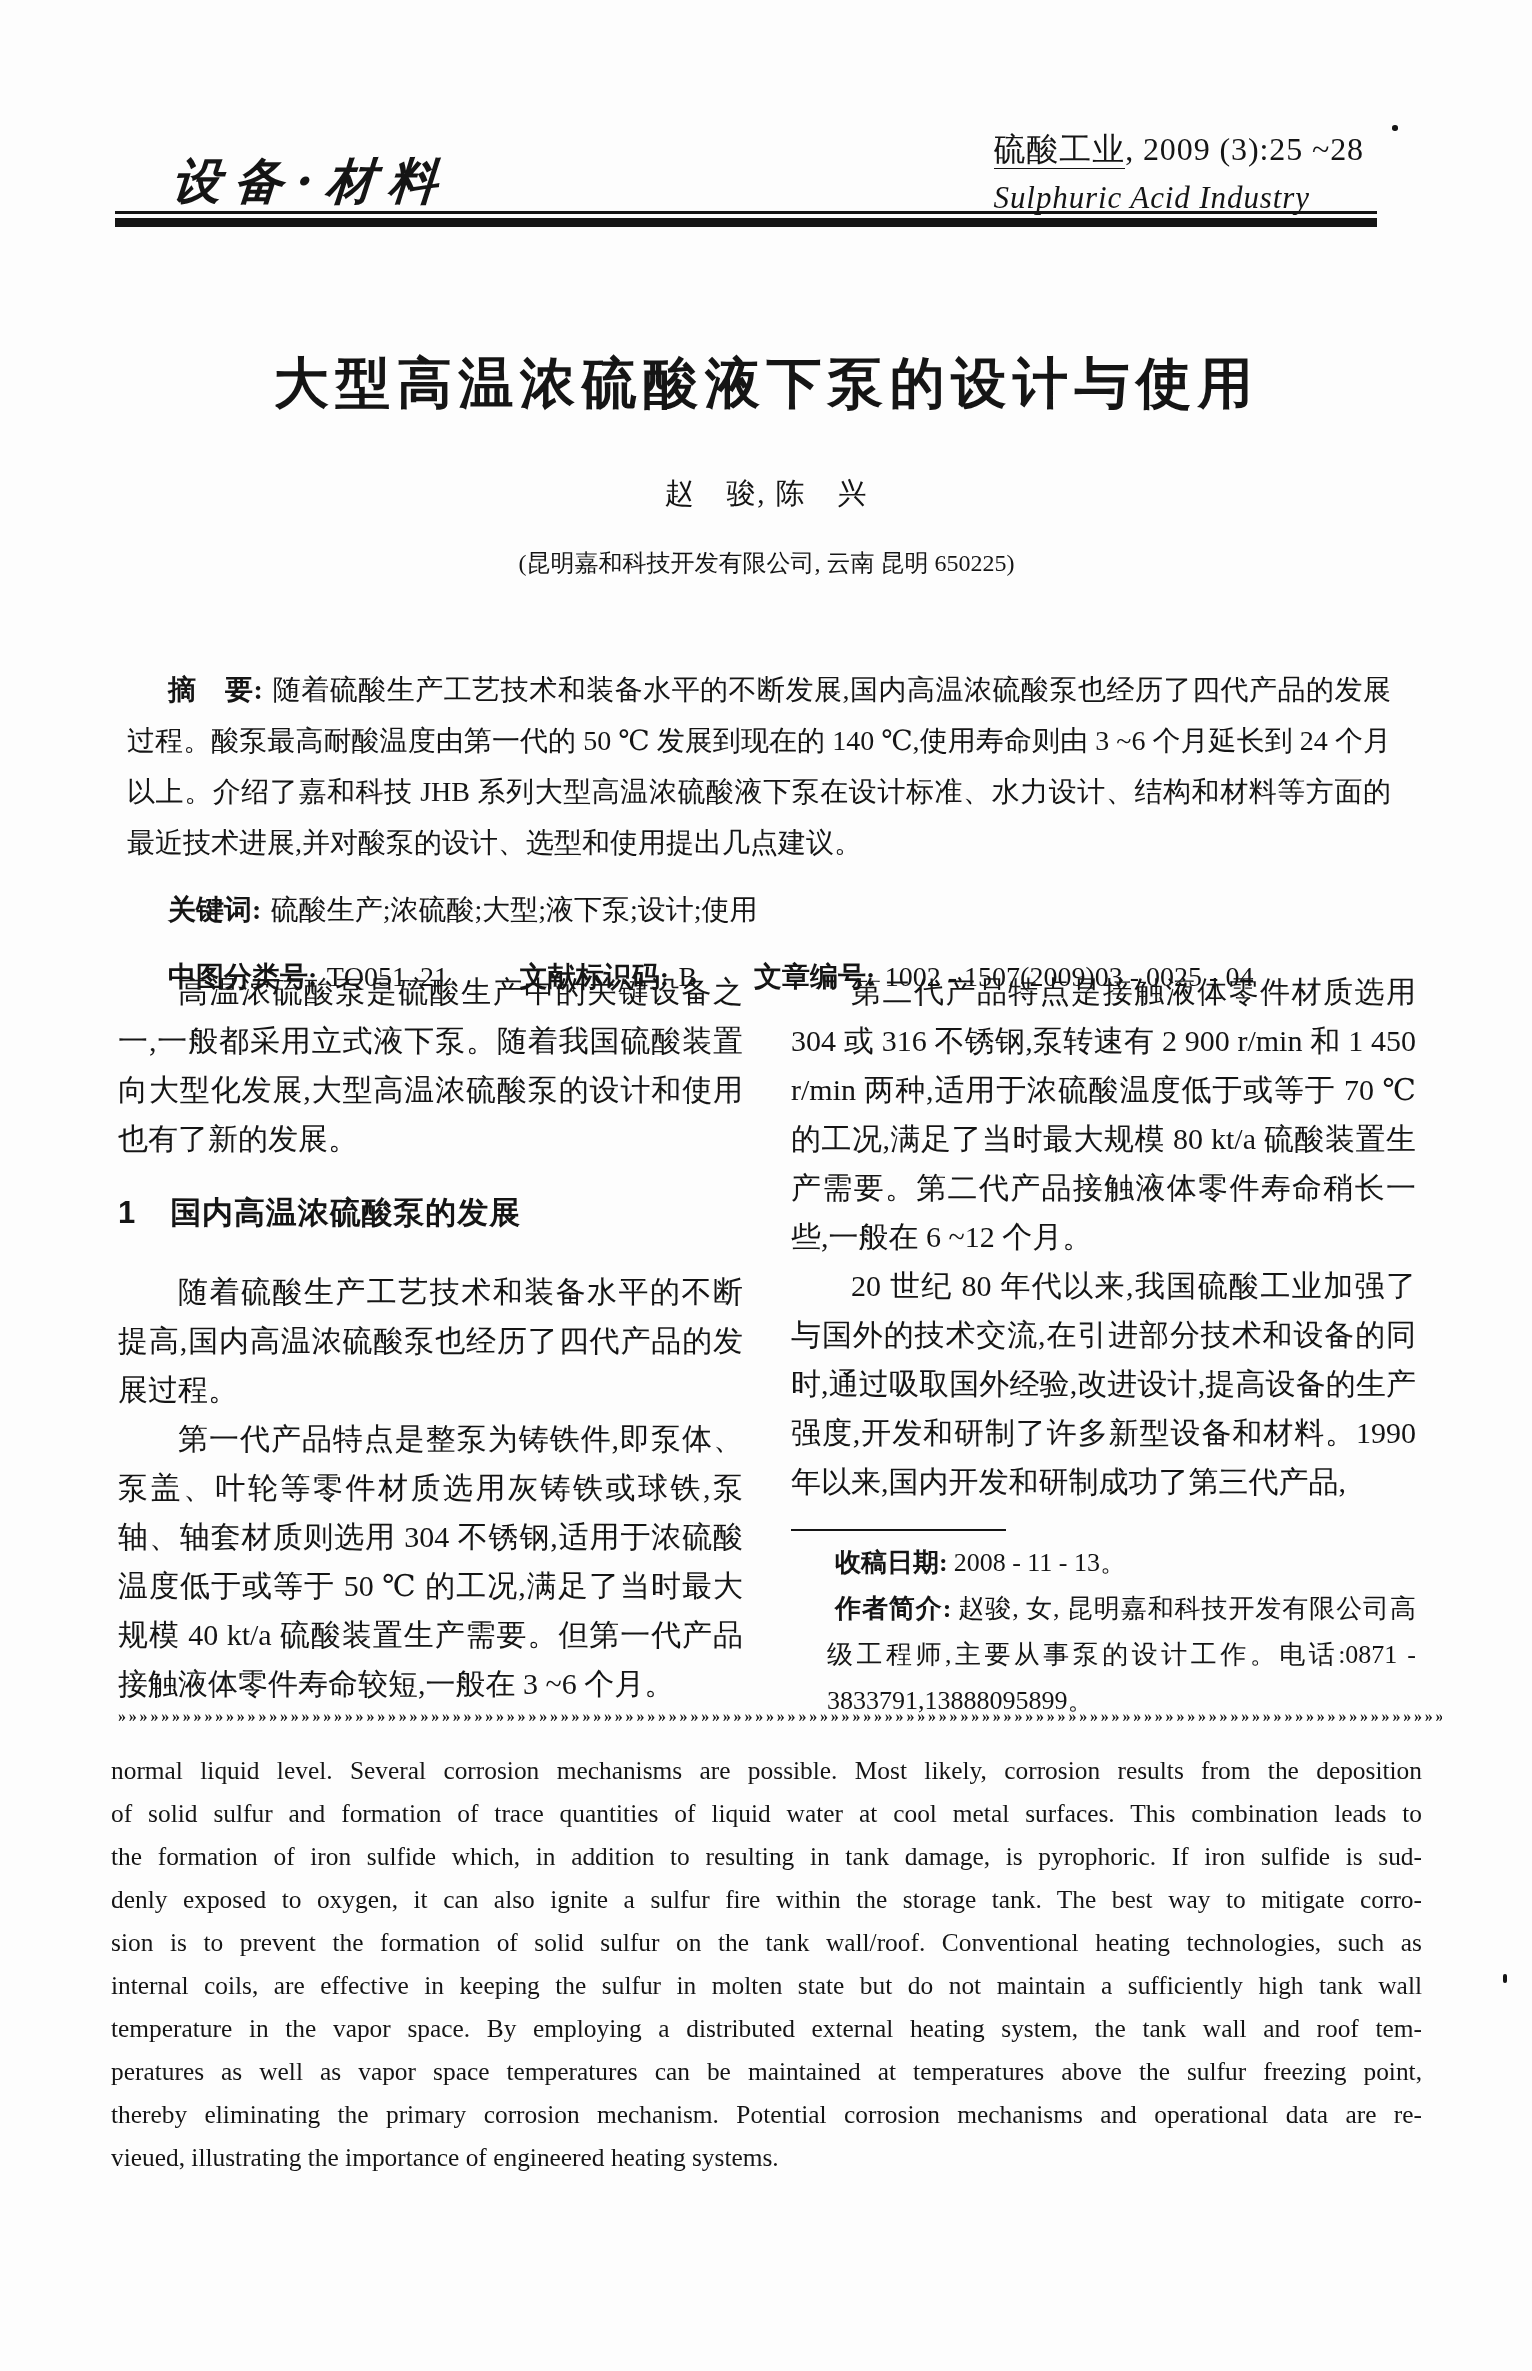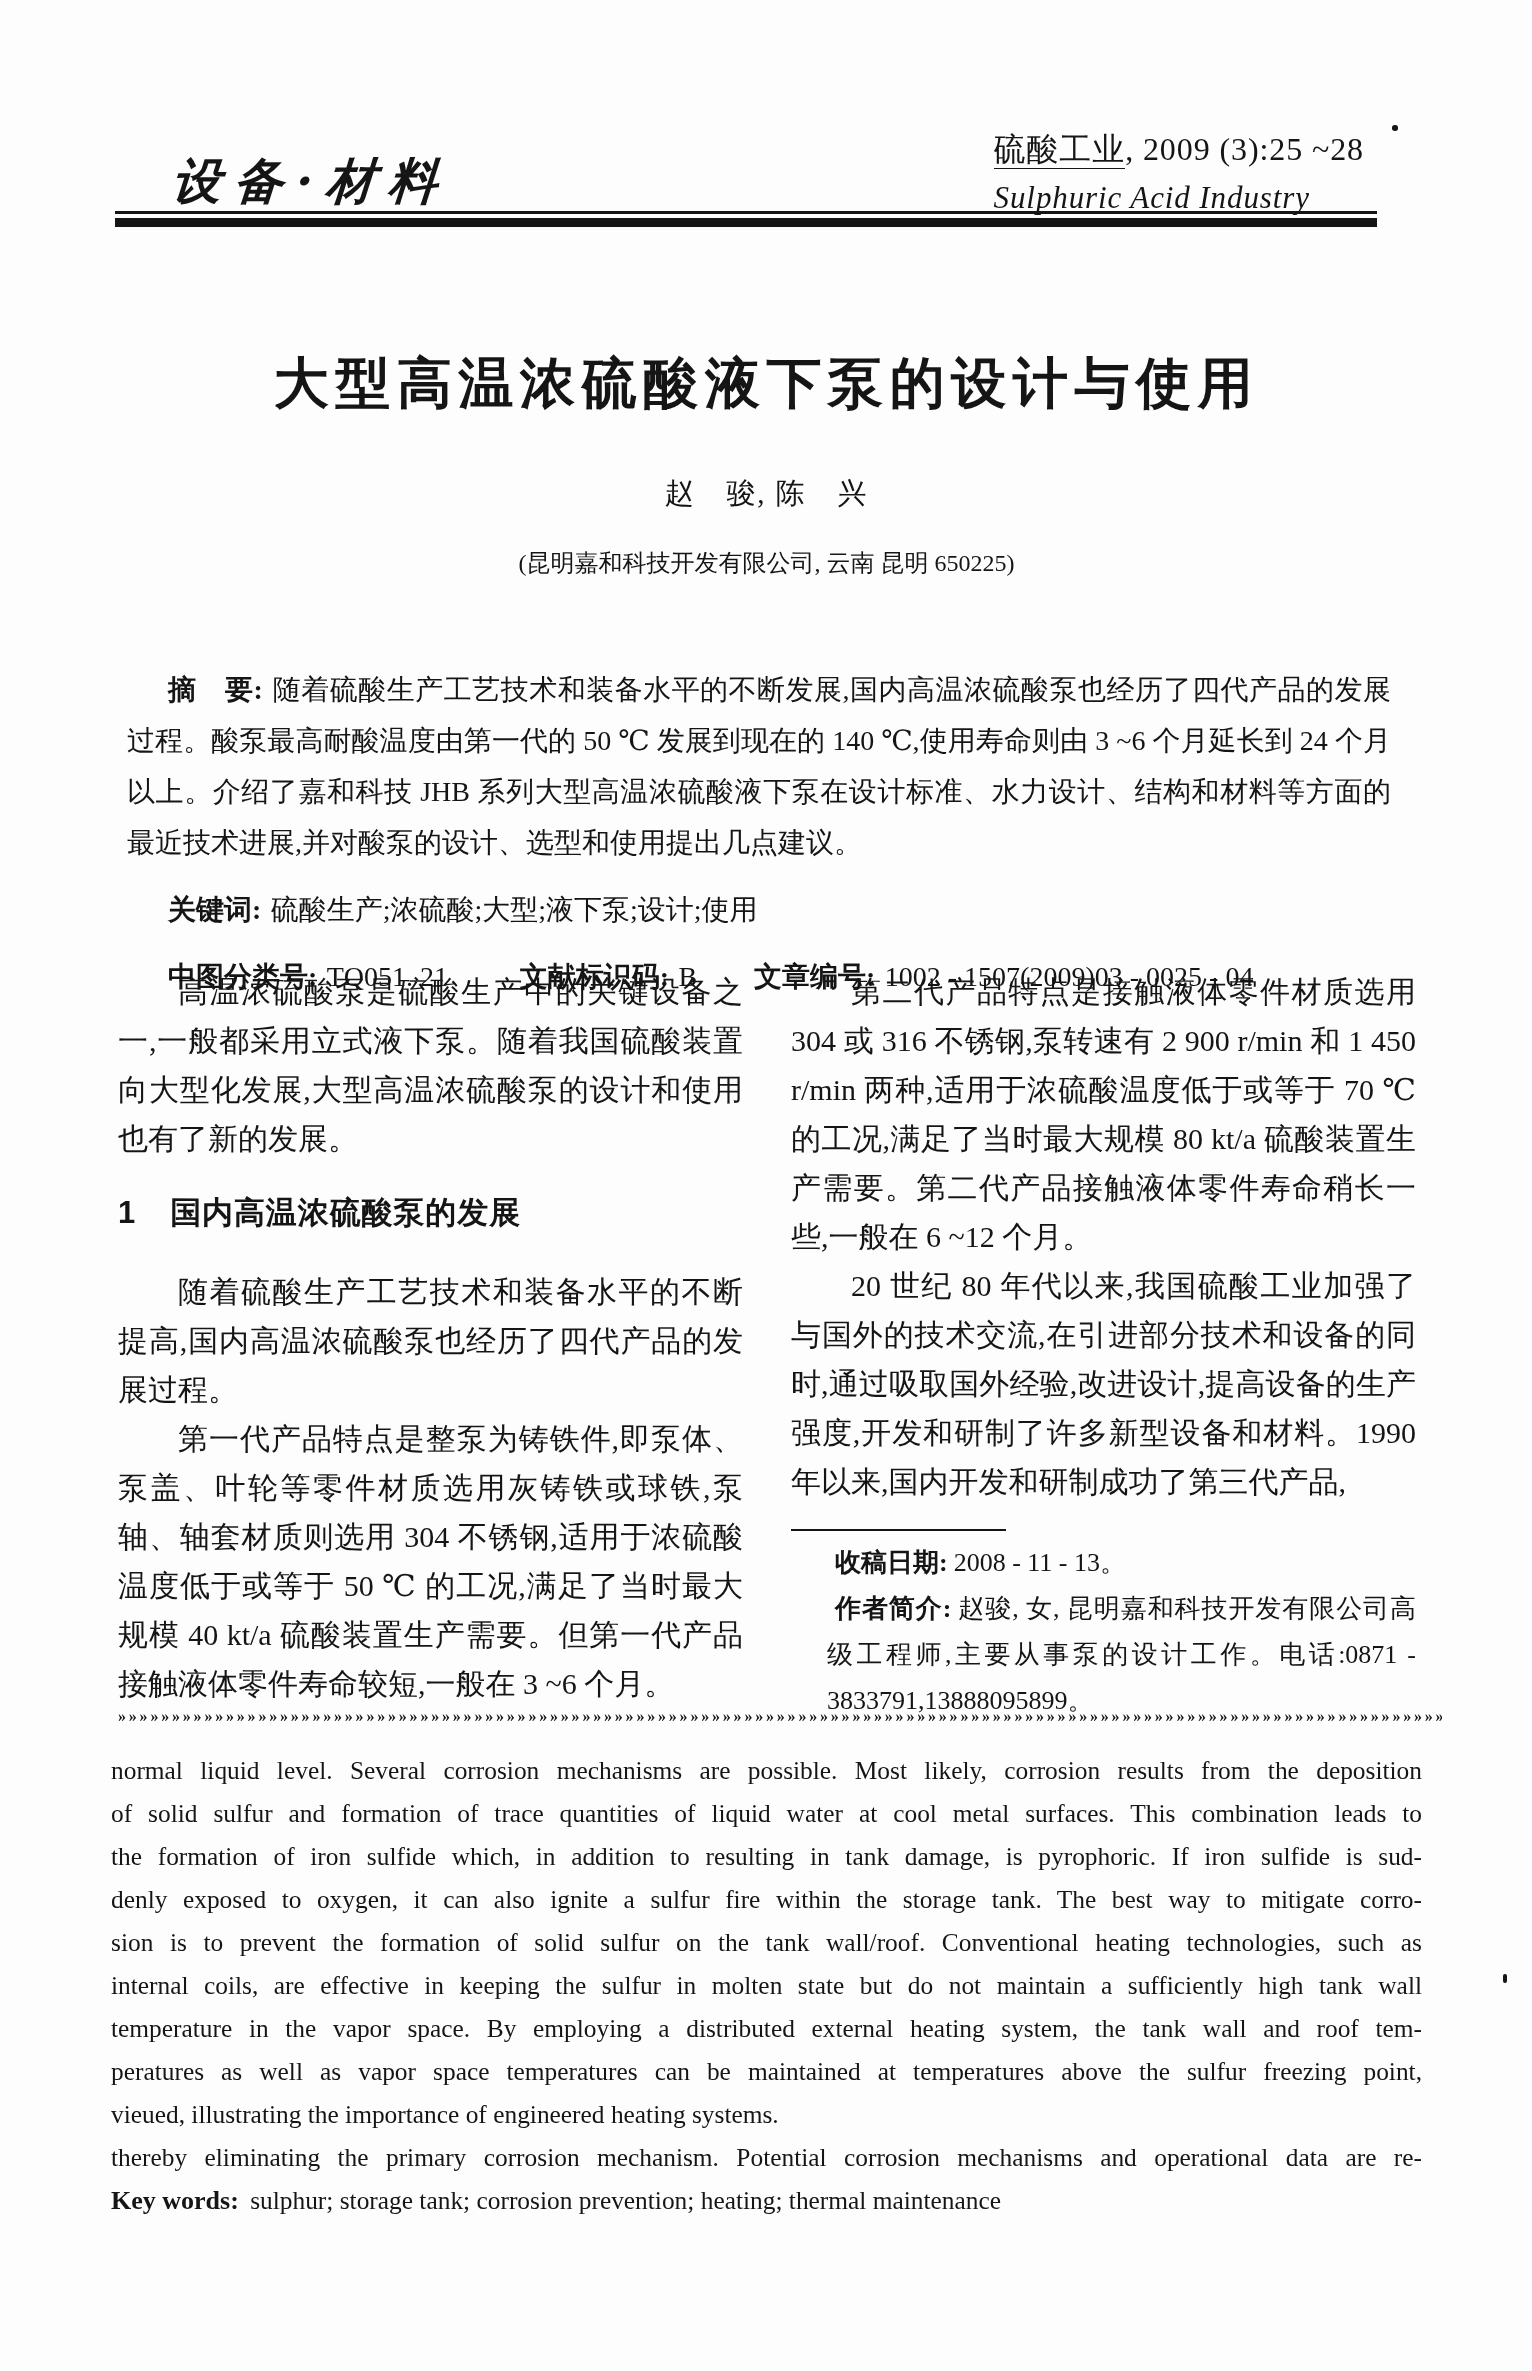--- a/index.html
+++ b/index.html
@@ -128,19 +128,18 @@
 
   <div class="english">
     <div class="el j">normal liquid level. Several corrosion mechanisms are possible.  Most likely, corrosion results from the deposition</div>
     <div class="el j">of solid sulfur and formation of trace quantities of liquid water at cool metal surfaces. This combination leads to</div>
     <div class="el j">the formation of iron sulfide which, in addition to resulting in tank damage, is pyrophoric. If iron sulfide is sud-</div>
     <div class="el j">denly exposed to oxygen, it can also ignite a sulfur fire within the storage tank.  The best way to mitigate corro-</div>
     <div class="el j">sion is to prevent the formation of solid sulfur on the tank wall/roof. Conventional heating technologies, such as</div>
     <div class="el j">internal coils, are effective in keeping the sulfur in molten state but do not maintain a sufficiently high tank wall</div>
     <div class="el j">temperature in the vapor space. By employing a distributed external heating system, the tank wall and roof tem-</div>
     <div class="el j">peratures as well as vapor space temperatures can be maintained at temperatures above the sulfur freezing point,</div>
+    <div class="el j">thereby eliminating the primary corrosion mechanism. Potential corrosion mechanisms and operational data are re-</div>
     <div class="el">vieued, illustrating the importance of engineered heating systems.</div>
-    <div class="el j">thereby eliminating the primary corrosion mechanism. Potential corrosion mechanisms and operational data are re-</div>
-    <div class="el ekw"><b>Key words:</b><span>sulphur; storage tank; corrosion prevention; heating; thermal maintenance</span></div>
   </div>
 
 </div>
 
 
 </body></html>

